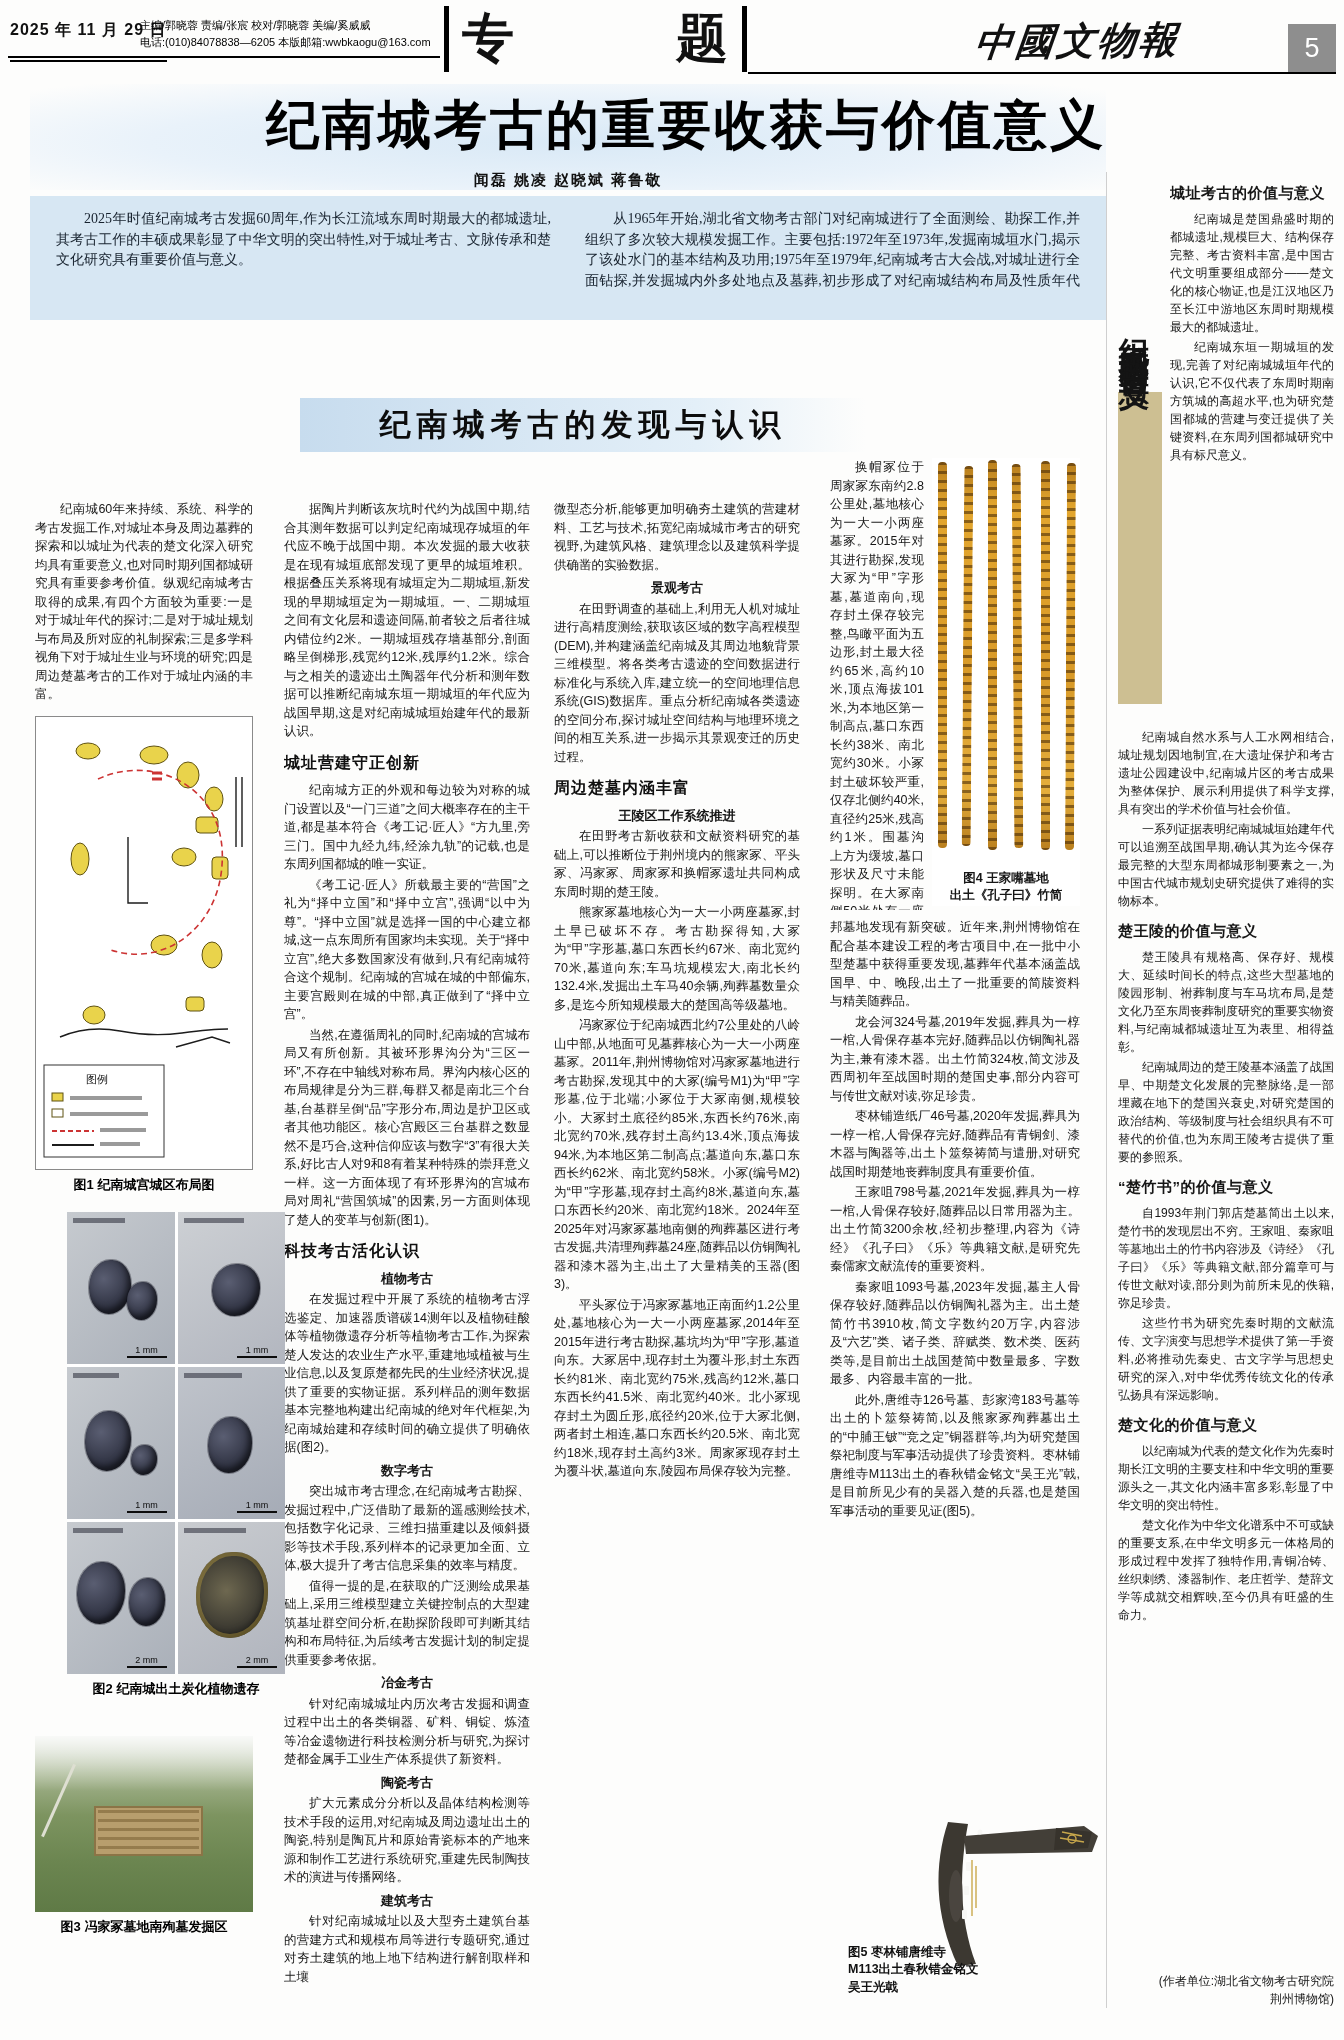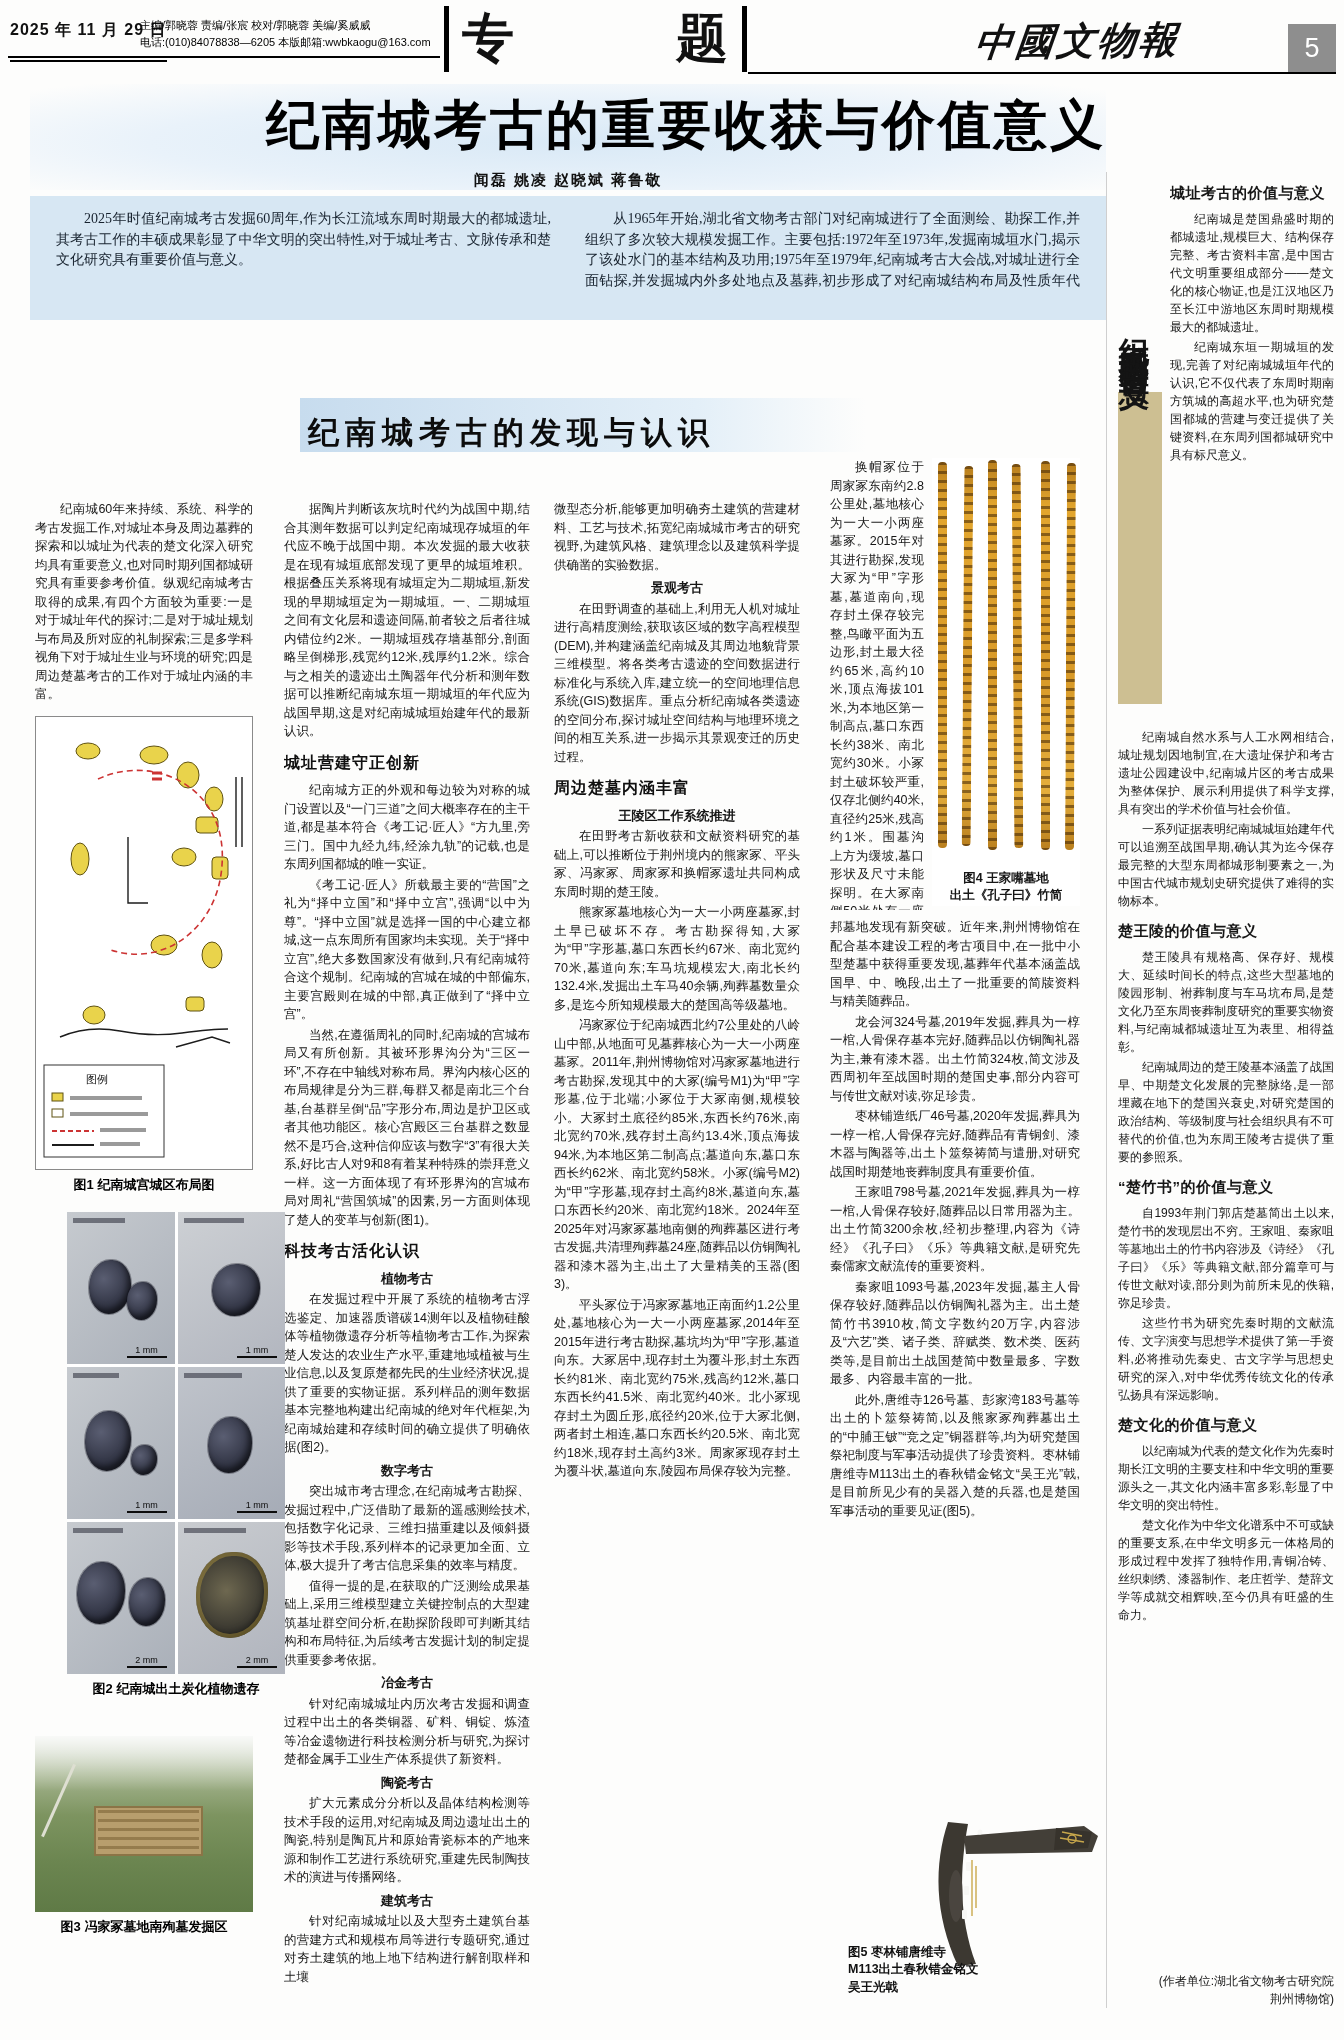--- a/index.html
+++ b/index.html
@@ -31,22 +31,22 @@
   
   .introbox{left:30px;top:196px;width:1076px;height:124px;background:#d7e7f3;
       box-sizing:border-box;padding:13px 26px;column-count:2;column-gap:34px;
       font-family:"Liberation Serif","DejaVu Serif",serif;font-size:14px;line-height:20.5px;
       text-align:justify;color:#17222e;overflow:hidden;}
   .introbox p{margin:0;text-indent:2em;}
 
   
   .sectionbar{left:300px;top:398px;width:566px;height:54px;
       background:linear-gradient(90deg,#c7dcee 0%,#e3eff8 70%,rgba(255,255,255,0) 100%);}
-  .sectionbar h2{margin:8px;font-size:31px;font-weight:900;letter-spacing:6px;
-      line-height:54px;color:#0c0c0c;}
+  .sectionbar h2{margin:0;font-size:31px;font-weight:900;letter-spacing:6px;
+      text-align:center;line-height:54px;color:#0c0c0c;}
 
   
   .bodycol{font-size:12.5px;line-height:18.5px;text-align:justify;color:#161616;overflow:hidden;}
   .bodycol p.para{margin:0 0 2px;text-indent:2em;}
   .bodycol p.noind{text-indent:0;}
   .subhead{font-size:16px;font-weight:bold;margin:13px 0 9px;letter-spacing:1px;color:#101010;}
   .lead{font-weight:bold;text-align:center;margin:5px 0 2px;font-size:13px;}
   .c1{left:35px;top:500px;width:218px;height:212px;}
   .c2{left:284px;top:500px;width:246px;height:1488px;}
   .c3{left:554px;top:500px;width:246px;height:1488px;}

